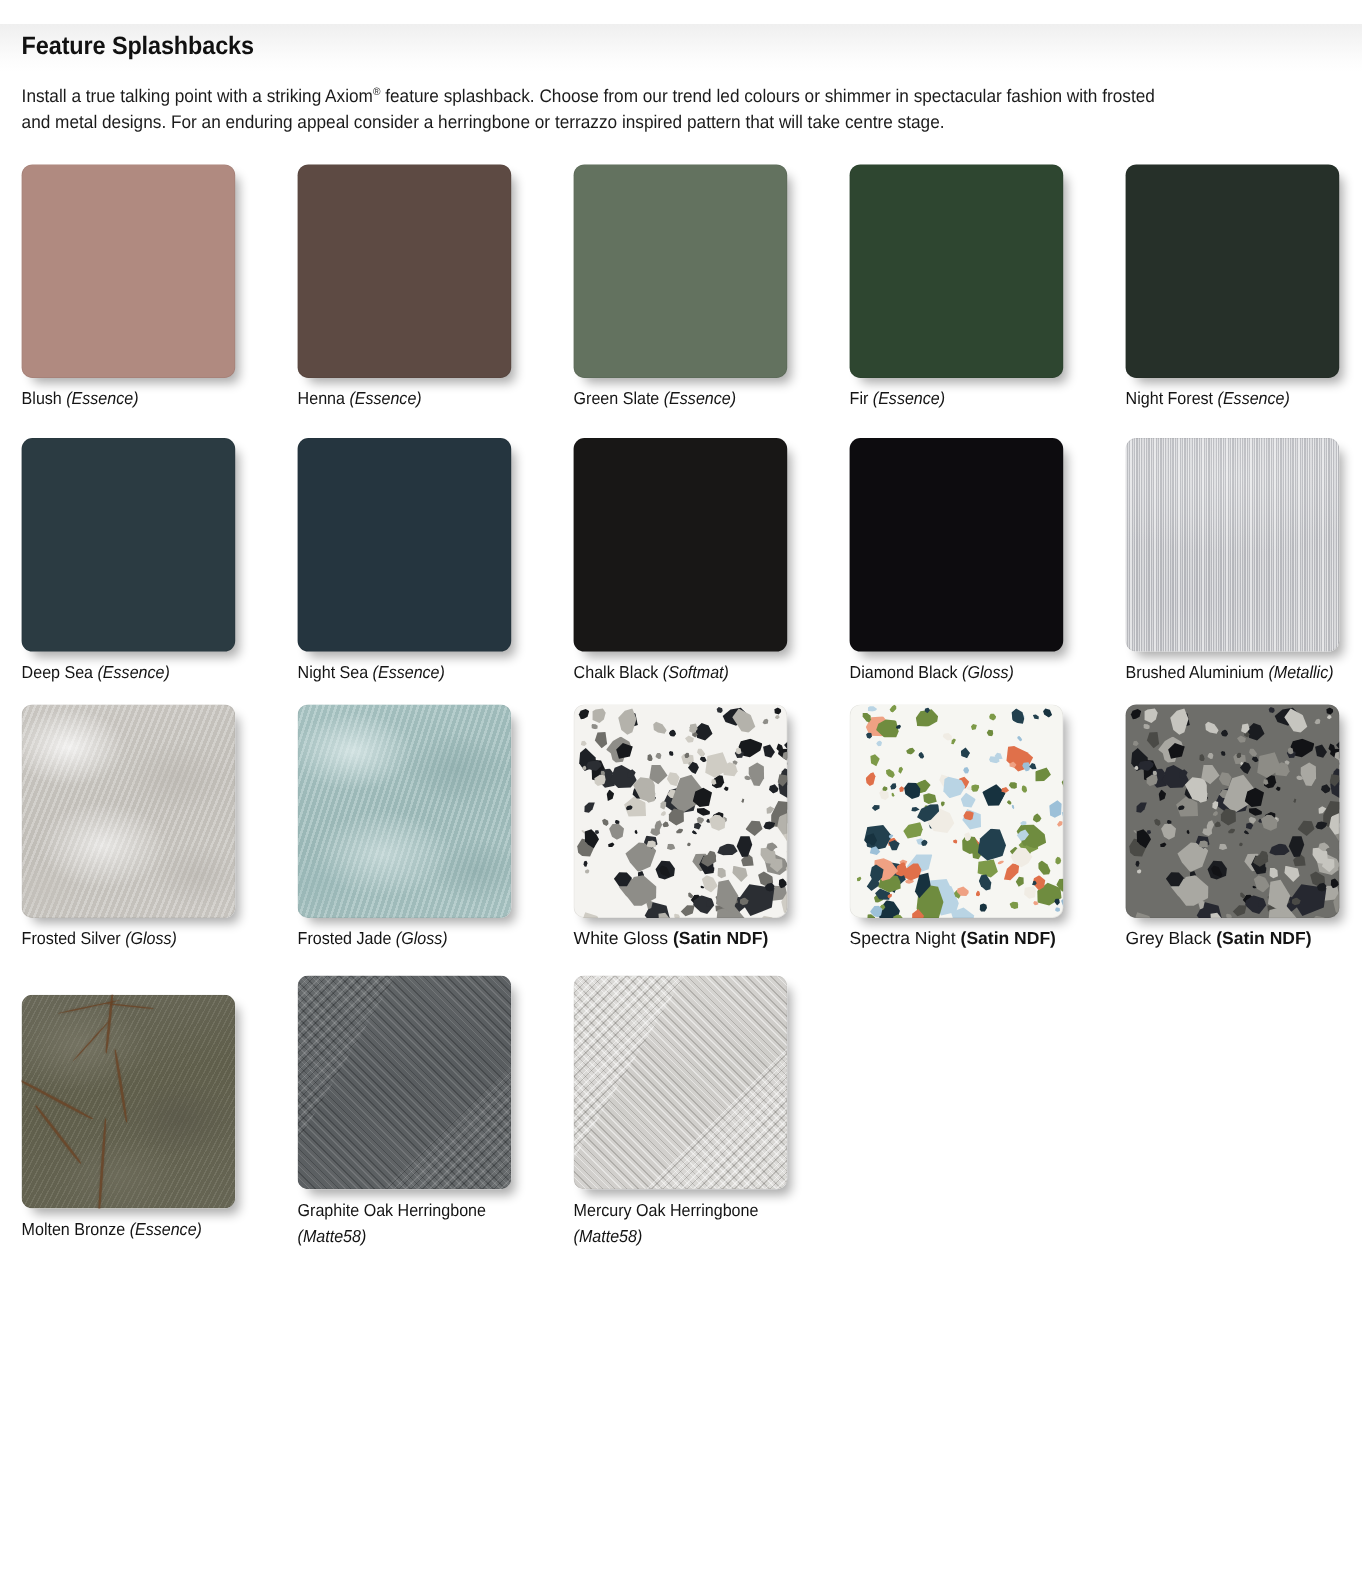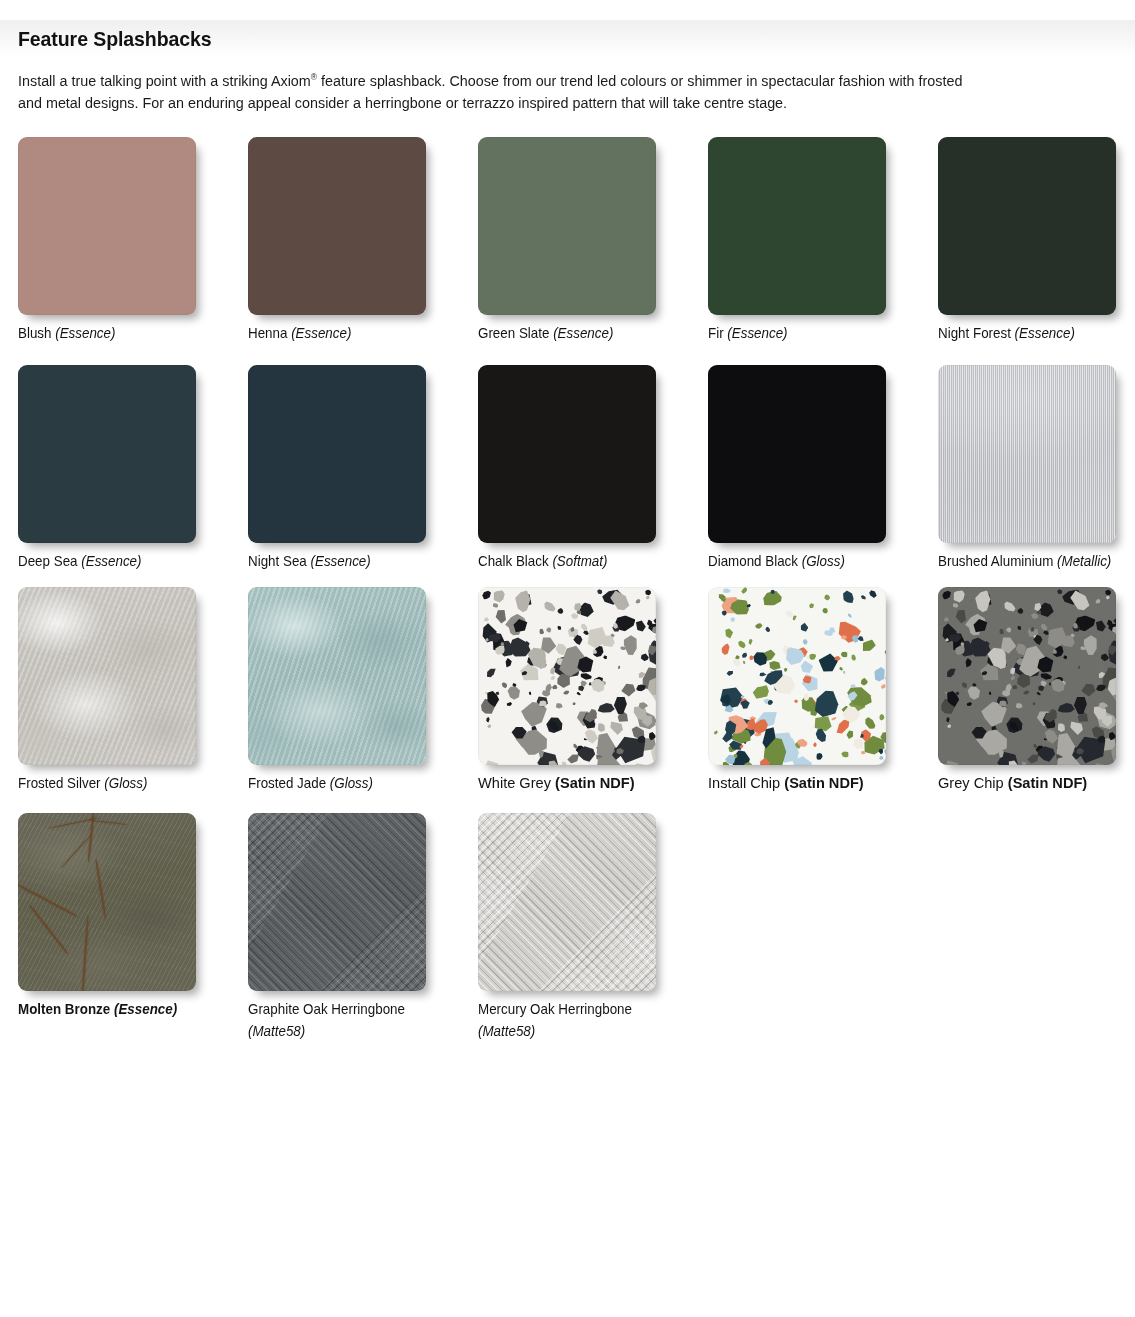--- a/index.html
+++ b/index.html
@@ -415,21 +415,21 @@
           <div class="chip" style="left: 75.148%; top: 20.0052%; width: 6.58725px; height: 5.67342px; background: rgb(207, 204, 196); transform: rotate(70.9396deg); clip-path: polygon(92.4% 59.3%, 68.5% 90.1%, 16.8% 74.7%, 6.7% 35.7%, 28.9% 5.8%, 87.1% 16.8%);"></div>
           <div class="chip" style="left: 38.707%; top: 96.4045%; width: 11.1375px; height: 11.7565px; background: rgb(180, 178, 171); transform: rotate(279.723deg); clip-path: polygon(90.7% 58.7%, 51.1% 99.5%, 8.4% 56.1%, 17.8% 25.7%, 74.6% 13.2%);"></div>
           <div class="chip" style="left: 1.2568%; top: 62.3772%; width: 16.2291px; height: 17.3937px; background: rgb(111, 110, 105); transform: rotate(191.004deg); clip-path: polygon(94.6% 50.2%, 77.8% 91%, 38.8% 88.8%, 6.1% 69%, 19.6% 13.9%, 60.3% 8.7%, 83.6% 21.3%);"></div>
           <div class="chip" style="left: 51.5923%; top: 22.3251%; width: 4.90667px; height: 5.30534px; background: rgb(111, 110, 105); transform: rotate(358.506deg); clip-path: polygon(88.9% 65.3%, 54% 91.5%, 18.1% 82.6%, 7.5% 40.2%, 46.9% 2.2%, 81.3% 10.2%);"></div>
           <div class="chip" style="left: 37.4506%; top: 7.54288%; width: 9.39228px; height: 13.2558px; background: rgb(180, 178, 171); transform: rotate(300.607deg); clip-path: polygon(91.7% 52.9%, 64.7% 95.1%, 28.8% 95.9%, 6.7% 55.7%, 8.8% 25%, 50.2% 3.2%, 81.1% 11.3%);"></div>
           <div class="chip" style="left: 4.21492%; top: 57.5951%; width: 13.574px; height: 17.3296px; background: rgb(23, 25, 28); transform: rotate(154.908deg); clip-path: polygon(92.7% 50.4%, 68.6% 93.9%, 26.1% 90.2%, 11.8% 60.9%, 9.6% 30.2%, 62.8% 1.8%, 85.1% 30.6%);"></div>
           <div class="chip" style="left: 56.5223%; top: 20.9706%; width: 9.67213px; height: 6.39372px; background: rgb(207, 204, 196); transform: rotate(42.9885deg); clip-path: polygon(85.6% 67%, 66.9% 85%, 26.9% 80.5%, 11.1% 35.8%, 33.7% 4.7%, 80.3% 19.6%);"></div>
           <div class="chip" style="left: 53.5286%; top: 87.501%; width: 4.61171px; height: 6.54717px; background: rgb(111, 110, 105); transform: rotate(142.468deg); clip-path: polygon(87% 58.7%, 51.1% 93.1%, 23.3% 83.3%, 10.5% 31%, 39% 11.6%, 72.7% 17.9%);"></div>
           <div class="chip" style="left: 65.7235%; top: 80.734%; width: 22.6632px; height: 32.0696px; background: rgb(142, 141, 136); transform: rotate(348.186deg); clip-path: polygon(89% 54%, 54% 94.4%, 2.4% 63.3%, 28.1% 7.5%, 66.2% 7.8%);"></div>
         </div>
-        <div class="label wide"><span>White Grey</span> <span class="fin">(Satin NDF)</span></div>
+        <div class="label wide"><span>White Gloss</span> <span class="fin">(Satin NDF)</span></div>
       </div>
       <div class="cell" style="left: 708px; top: 450px;">
         <div class="swatch f-spectrachip">
           <div class="chip" style="left: 4.81669%; top: 3.67709%; width: 10.1183px; height: 6.20788px; background: rgb(111, 140, 63); transform: rotate(32.8347deg); clip-path: polygon(98.2% 63.8%, 59.5% 97.7%, 25% 81.6%, 8.6% 38.1%, 39.1% 4.7%, 76% 10.8%);"></div>
           <div class="chip" style="left: 10.3286%; top: 74.5842%; width: 12.5473px; height: 10.7307px; background: rgb(185, 212, 228); transform: rotate(32.2345deg); clip-path: polygon(88.9% 50.8%, 58.6% 100.1%, 6.6% 70.8%, 18.1% 21%, 71.3% 7.2%);"></div>
           <div class="chip" style="left: 19.0097%; top: 41.4299%; width: 4.29658px; height: 2.68232px; background: rgb(125, 154, 72); transform: rotate(61.8337deg); clip-path: polygon(85.5% 67.7%, 61.1% 97.4%, 16.3% 70.6%, 13.3% 15.1%, 85.4% 16.5%);"></div>
           <div class="chip" style="left: 77.8609%; top: 14.9348%; width: 5.45973px; height: 3.2321px; background: rgb(156, 192, 216); transform: rotate(49.9921deg); clip-path: polygon(97.2% 70.8%, 70.5% 88.6%, 22.5% 92.6%, 2.6% 56.1%, 14.8% 13.2%, 52.2% 1.2%, 90.3% 20.6%);"></div>
           <div class="chip" style="left: 30.8572%; top: 62.549%; width: 9.25344px; height: 6.82394px; background: rgb(185, 212, 228); transform: rotate(40.4509deg); clip-path: polygon(86.7% 65%, 42.7% 98.5%, 4.3% 72%, 31.1% 14.7%, 68.7% 14.8%);"></div>
           <div class="chip" style="left: 17.4236%; top: 62.6237%; width: 8.93615px; height: 7.93049px; background: rgb(224, 112, 74); transform: rotate(116.226deg); clip-path: polygon(90.8% 71.3%, 73.9% 81.2%, 31.2% 86.3%, 3.9% 51.3%, 19.1% 12.5%, 60.8% 0.9%, 82% 11.2%);"></div>
           <div class="chip" style="left: 2.84365%; top: 80.922%; width: 5.43909px; height: 3.56282px; background: rgb(125, 154, 72); transform: rotate(122.298deg); clip-path: polygon(88.6% 57.4%, 53.1% 101.7%, -0.5% 57.2%, 20.3% 10.2%, 62.9% 10.9%);"></div>
@@ -569,21 +569,21 @@
           <div class="chip" style="left: 74.8945%; top: 66.1413%; width: 21.1726px; height: 18.7542px; background: rgb(240, 236, 228); transform: rotate(129.443deg); clip-path: polygon(87.5% 58.9%, 76% 91.6%, 29.8% 91.2%, 13.5% 62%, 22.2% 15.2%, 52.2% 10.8%, 81.7% 23.6%);"></div>
           <div class="chip" style="left: 98.8993%; top: 88.9426%; width: 11.0616px; height: 13.0388px; background: rgb(156, 192, 216); transform: rotate(304.188deg); clip-path: polygon(88.5% 53.6%, 60.5% 96.4%, 19.9% 73.5%, 0.5% 48.6%, 29.4% 12.3%, 82.2% 23.2%);"></div>
           <div class="chip" style="left: 27.0175%; top: 97.2819%; width: 17.2549px; height: 11.1907px; background: rgb(224, 112, 74); transform: rotate(270.529deg); clip-path: polygon(97% 54.3%, 64.6% 97.4%, 24.3% 81.3%, 15.8% 33.1%, 35% 9.2%, 74% 9.4%);"></div>
           <div class="chip" style="left: 17.5219%; top: 88.6937%; width: 5.07388px; height: 3.29252px; background: rgb(224, 112, 74); transform: rotate(323.635deg); clip-path: polygon(90% 58.5%, 63% 95.7%, 30% 95.3%, 8.5% 60.3%, 19% 13.9%, 41.9% -0.7%, 89.7% 27.9%);"></div>
           <div class="chip" style="left: 43.2608%; top: 32.6861%; width: 19.1233px; height: 21.9917px; background: rgb(185, 212, 228); transform: rotate(298.754deg); clip-path: polygon(94% 63.6%, 76.6% 88.7%, 35.5% 87.5%, -0.4% 56.4%, 13.1% 24%, 62.4% 5.3%, 79.7% 14.1%);"></div>
           <div class="chip" style="left: 15.3314%; top: 38.1588%; width: 4.95072px; height: 4.63481px; background: rgb(111, 140, 63); transform: rotate(298.135deg); clip-path: polygon(89.7% 70.9%, 62.2% 94.6%, 23.3% 84%, 4.7% 28.3%, 37.1% 6.5%, 79.8% 15.1%);"></div>
           <div class="chip" style="left: 12.5508%; top: 16.8235%; width: 5.23871px; height: 5.06741px; background: rgb(185, 212, 228); transform: rotate(272.904deg); clip-path: polygon(100% 59.7%, 66.2% 96.6%, 15.4% 83.9%, 1.8% 40.7%, 47.7% 0%, 76.1% 22.1%);"></div>
           <div class="chip" style="left: 10.7956%; top: 70.3079%; width: 20.5089px; height: 24.3868px; background: rgb(239, 161, 131); transform: rotate(147.195deg); clip-path: polygon(87% 67.5%, 65.5% 93.6%, 30.2% 82.7%, 11.6% 60%, 8.6% 19.1%, 54.9% 12.2%, 84.5% 20.4%);"></div>
           <div class="chip" style="left: 8.47741%; top: 75.1755%; width: 14.9335px; height: 13.9509px; background: rgb(34, 64, 78); transform: rotate(110.665deg); clip-path: polygon(91.7% 61.5%, 71.8% 82.1%, 27% 90.3%, 3.7% 72%, 14.6% 19.5%, 59.4% 11.3%, 86.2% 21.7%);"></div>
         </div>
-        <div class="label wide"><span>Install Chip</span> <span class="fin">(Satin NDF)</span></div>
+        <div class="label wide"><span>Spectra Night</span> <span class="fin">(Satin NDF)</span></div>
       </div>
       <div class="cell" style="left: 938px; top: 450px;">
         <div class="swatch f-greychip">
           <div class="chip" style="left: 69.9029%; top: 52.1445%; width: 4.02176px; height: 5.74796px; background: rgb(169, 168, 162); transform: rotate(167.844deg); clip-path: polygon(96.4% 63.2%, 57.4% 89.5%, 6.1% 61%, 17.8% 21.3%, 70.2% 9.3%);"></div>
           <div class="chip" style="left: 87.778%; top: 19.0792%; width: 12.6939px; height: 9.80956px; background: rgb(26, 28, 32); transform: rotate(55.6719deg); clip-path: polygon(96.9% 63.2%, 63.9% 98.8%, 6.2% 66.1%, 20.8% 7.5%, 79.8% 8.8%);"></div>
           <div class="chip" style="left: 35.6981%; top: 42.5316%; width: 4.99262px; height: 3.53202px; background: rgb(18, 19, 22); transform: rotate(31.7182deg); clip-path: polygon(93.2% 58.1%, 71.8% 96.4%, 24.1% 89.9%, 8.7% 62%, 15.4% 30.3%, 59.8% 8.6%, 82.6% 16.3%);"></div>
           <div class="chip" style="left: 92.1372%; top: 54.7873%; width: 4.44081px; height: 5.17723px; background: rgb(141, 140, 134); transform: rotate(235.888deg); clip-path: polygon(95.3% 52.7%, 67.2% 97.4%, 17.8% 87.9%, -0.9% 57.8%, 22.8% 13.3%, 57% 12.6%, 84.2% 24.6%);"></div>
           <div class="chip" style="left: 97.6934%; top: 55.7553%; width: 15.9395px; height: 19.6036px; background: rgb(141, 140, 134); transform: rotate(154.798deg); clip-path: polygon(92.6% 66.5%, 64.8% 88.6%, 30.7% 83.1%, 5.8% 27.4%, 42.1% 12.6%, 84.3% 18.8%);"></div>
           <div class="chip" style="left: 98.6275%; top: 64.9971%; width: 25.395px; height: 20.321px; background: rgb(141, 140, 134); transform: rotate(224.784deg); clip-path: polygon(101.8% 53.6%, 68.7% 91.9%, 36.9% 91.5%, 3.5% 66.6%, 19.2% 12.8%, 55.4% -1.6%, 90.1% 23%);"></div>
           <div class="chip" style="left: 58.4008%; top: 79.5682%; width: 18.0219px; height: 13.6389px; background: rgb(141, 140, 134); transform: rotate(68.3711deg); clip-path: polygon(94.1% 60.7%, 67.4% 87.7%, 19.8% 82.9%, 12.1% 46.8%, 33.8% 15.3%, 77.4% 7.9%);"></div>
@@ -754,23 +754,23 @@
           <div class="chip" style="left: 75.148%; top: 20.0052%; width: 6.58725px; height: 5.67342px; background: rgb(141, 140, 134); transform: rotate(70.9396deg); clip-path: polygon(92.4% 59.3%, 68.5% 90.1%, 16.8% 74.7%, 6.7% 35.7%, 28.9% 5.8%, 87.1% 16.8%);"></div>
           <div class="chip" style="left: 38.707%; top: 96.4045%; width: 11.1375px; height: 11.7565px; background: rgb(198, 197, 191); transform: rotate(279.723deg); clip-path: polygon(90.7% 58.7%, 51.1% 99.5%, 8.4% 56.1%, 17.8% 25.7%, 74.6% 13.2%);"></div>
           <div class="chip" style="left: 1.2568%; top: 62.3772%; width: 16.2291px; height: 17.3937px; background: rgb(74, 74, 70); transform: rotate(191.004deg); clip-path: polygon(94.6% 50.2%, 77.8% 91%, 38.8% 88.8%, 6.1% 69%, 19.6% 13.9%, 60.3% 8.7%, 83.6% 21.3%);"></div>
           <div class="chip" style="left: 51.5923%; top: 22.3251%; width: 4.90667px; height: 5.30534px; background: rgb(74, 74, 70); transform: rotate(358.506deg); clip-path: polygon(88.9% 65.3%, 54% 91.5%, 18.1% 82.6%, 7.5% 40.2%, 46.9% 2.2%, 81.3% 10.2%);"></div>
           <div class="chip" style="left: 37.4506%; top: 7.54288%; width: 9.39228px; height: 13.2558px; background: rgb(198, 197, 191); transform: rotate(300.607deg); clip-path: polygon(91.7% 52.9%, 64.7% 95.1%, 28.8% 95.9%, 6.7% 55.7%, 8.8% 25%, 50.2% 3.2%, 81.1% 11.3%);"></div>
           <div class="chip" style="left: 4.21492%; top: 57.5951%; width: 13.574px; height: 17.3296px; background: rgb(18, 19, 22); transform: rotate(154.908deg); clip-path: polygon(92.7% 50.4%, 68.6% 93.9%, 26.1% 90.2%, 11.8% 60.9%, 9.6% 30.2%, 62.8% 1.8%, 85.1% 30.6%);"></div>
           <div class="chip" style="left: 56.5223%; top: 20.9706%; width: 9.67213px; height: 6.39372px; background: rgb(141, 140, 134); transform: rotate(42.9885deg); clip-path: polygon(85.6% 67%, 66.9% 85%, 26.9% 80.5%, 11.1% 35.8%, 33.7% 4.7%, 80.3% 19.6%);"></div>
           <div class="chip" style="left: 53.5286%; top: 87.501%; width: 4.61171px; height: 6.54717px; background: rgb(74, 74, 70); transform: rotate(142.468deg); clip-path: polygon(87% 58.7%, 51.1% 93.1%, 23.3% 83.3%, 10.5% 31%, 39% 11.6%, 72.7% 17.9%);"></div>
           <div class="chip" style="left: 65.7235%; top: 80.734%; width: 22.6632px; height: 32.0696px; background: rgb(169, 168, 162); transform: rotate(348.186deg); clip-path: polygon(89% 54%, 54% 94.4%, 2.4% 63.3%, 28.1% 7.5%, 66.2% 7.8%);"></div>
         </div>
-        <div class="label wide"><span>Grey Chip</span> <span class="fin">(Satin NDF)</span></div>
-      </div>
-      <div class="cell" style="left: 18px; top: 676px; font-weight: bold;">
+        <div class="label wide"><span>Grey Black</span> <span class="fin">(Satin NDF)</span></div>
+      </div>
+      <div class="cell" style="left: 18px; top: 692px;">
         <div class="swatch f-moltenbronze">
           <div class="vein" style="left: 42%; top: -2%; width: 2px; height: 30%; transform: rotate(6deg); border-radius: 40%; box-shadow: rgba(90, 55, 30, 0.6) 0px 0px 2px;"></div>
           <div class="vein" style="left: 43%; top: 26%; width: 1.8px; height: 34%; transform: rotate(-9deg); border-radius: 40%; box-shadow: rgba(90, 55, 30, 0.6) 0px 0px 2px;"></div>
           <div class="vein" style="left: 39%; top: 58%; width: 2px; height: 48%; transform: rotate(4deg); border-radius: 40%; box-shadow: rgba(90, 55, 30, 0.6) 0px 0px 2px;"></div>
           <div class="vein" style="left: 41%; top: 12%; width: 1.4px; height: 26%; transform: rotate(42deg); border-radius: 40%; box-shadow: rgba(90, 55, 30, 0.6) 0px 0px 2px;"></div>
           <div class="vein" style="left: -2%; top: 40%; width: 1.6px; height: 40%; transform: rotate(-62deg); border-radius: 40%; box-shadow: rgba(90, 55, 30, 0.6) 0px 0px 2px;"></div>
           <div class="vein" style="left: 6%; top: 52%; width: 1.5px; height: 34%; transform: rotate(-38deg); border-radius: 40%; box-shadow: rgba(90, 55, 30, 0.6) 0px 0px 2px;"></div>
           <div class="vein" style="left: 46%; top: 2%; width: 1.2px; height: 30%; transform: rotate(78deg); border-radius: 40%; box-shadow: rgba(90, 55, 30, 0.6) 0px 0px 2px;"></div>
           <div class="vein" style="left: 62%; top: 6%; width: 1.1px; height: 22%; transform: rotate(96deg); border-radius: 40%; box-shadow: rgba(90, 55, 30, 0.6) 0px 0px 2px;"></div>
         </div>

